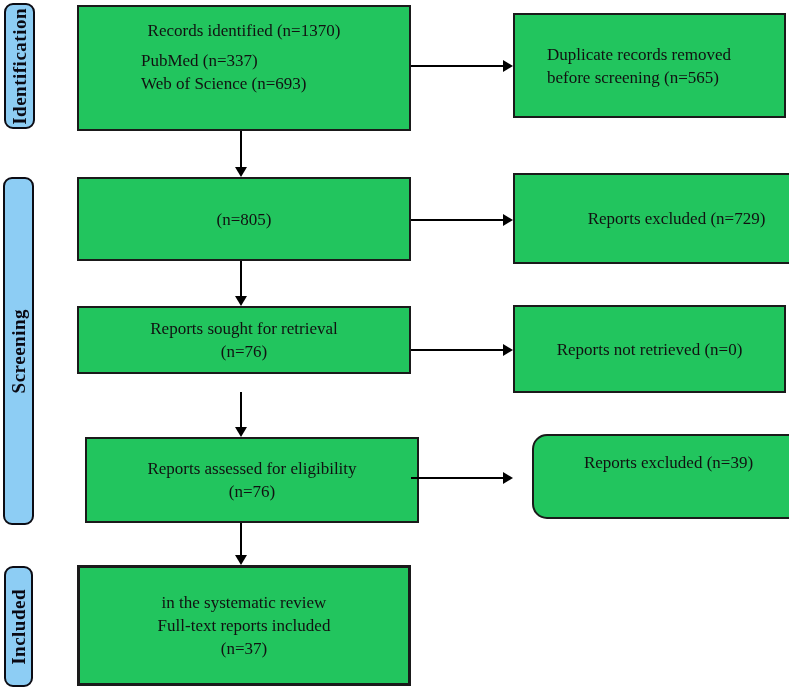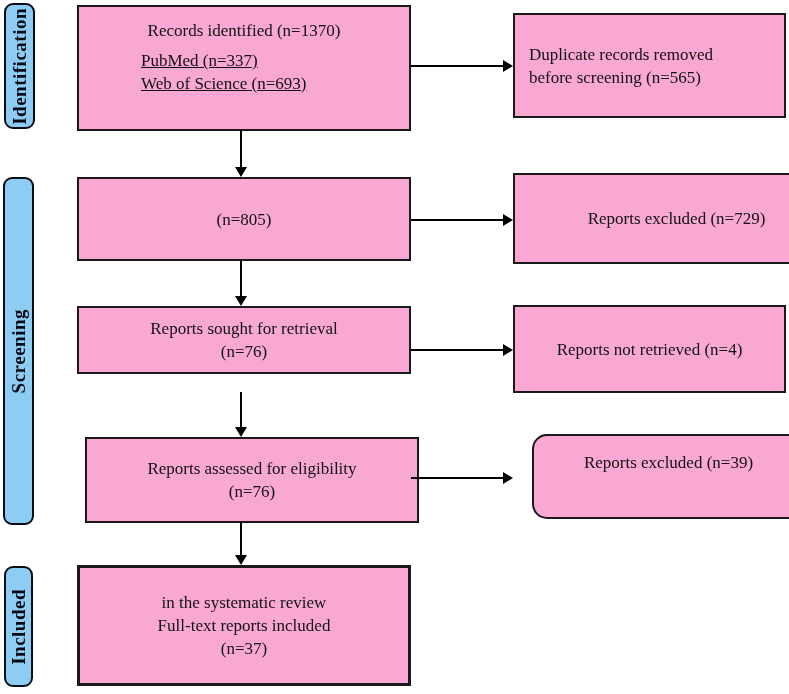--- a/index.html
+++ b/index.html
@@ -33,45 +33,45 @@
     color: #0a0a14;
     white-space: nowrap;
   }
   #phase-identification { left: 4px;  top: 3px;   width: 31px; height: 126px; }
   #phase-screening      { left: 3px;  top: 177px; width: 31px; height: 348px; }
   #phase-included       { left: 4px;  top: 566px; width: 29px; height: 121px; }
 
   
   .box {
     position: absolute;
-    background: #f9a8d4;
+    background: #22c55e;
     border: 2px solid #1a1a1a;
     box-sizing: border-box;
     font-size: 17px;
     line-height: 23px;
   }
   .box.center {
     display: flex;
     flex-direction: column;
     align-items: center;
     justify-content: center;
     text-align: center;
   }
   
   #box-identified { left: 77px; top: 5px;   width: 334px; height: 126px; padding-top: 12px; }
   #box-identified .box-title { text-align: center; margin-bottom: 7px; }
-  #box-identified .box-items { margin-left: 62px; text-decoration: underline; }
+  #box-identified .box-items { margin-left: 62px; }
   #box-screened   { left: 77px; top: 177px; width: 334px; height: 84px; }
   #box-sought     { left: 77px; top: 306px; width: 334px; height: 68px; }
   #box-assessed   { left: 85px; top: 437px; width: 334px; height: 86px; font-family: Liberation Serif, serif; }
   #box-included   { left: 77px; top: 565px; width: 334px; height: 121px; border-width: 3px; }
   
   #box-duplicates { left: 513px; top: 13px;  width: 273px; height: 105px;
                     display: flex; flex-direction: column; justify-content: center;
-                    padding-left: 14px; }
+                    padding-left: 32px; }
   #box-excluded1  { left: 513px; top: 173px; width: 327px; height: 91px; }
   #box-notretrieved { left: 513px; top: 305px; width: 273px; height: 88px; }
   #box-excluded2  { left: 532px; top: 434px; width: 273px; height: 85px; padding-top: 15px; border-radius: 15px; }
   #box-excluded2 .box-title { text-align: center; margin-bottom: 4px; }
   #box-excluded2 .box-items { margin-left: 34px; font-size: 14.5px; line-height: 19px; }
 
   
   .arrow-v {
     position: absolute;
     width: 2px;
@@ -157,21 +157,21 @@
   <div class="box" id="box-duplicates">
     <div>Duplicate records removed</div>
     <div>before screening (n=565)</div>
   </div>
 
   <div class="box center" id="box-excluded1">
     <div>Reports excluded (n=729)</div>
   </div>
 
   <div class="box center" id="box-notretrieved">
-    <div>Reports not retrieved (n=4)</div>
+    <div>Reports not retrieved (n=0)</div>
   </div>
 
   <div class="box" id="box-excluded2">
     <div class="box-title">Reports excluded (n=39)</div>
     <div class="box-items">
     </div>
   </div>
 
   <div class="arrow-v" id="arrow-v1"></div>
   <div class="arrow-v" id="arrow-v2"></div>

